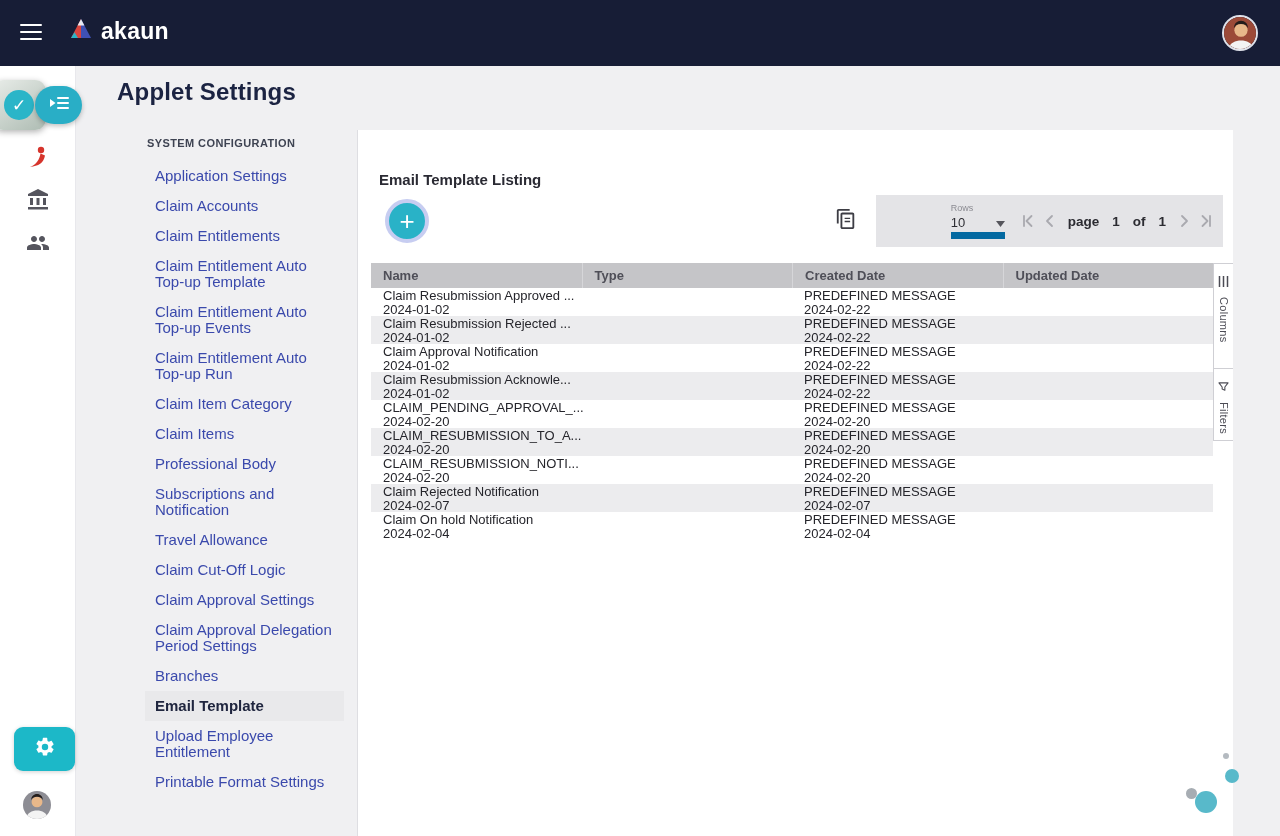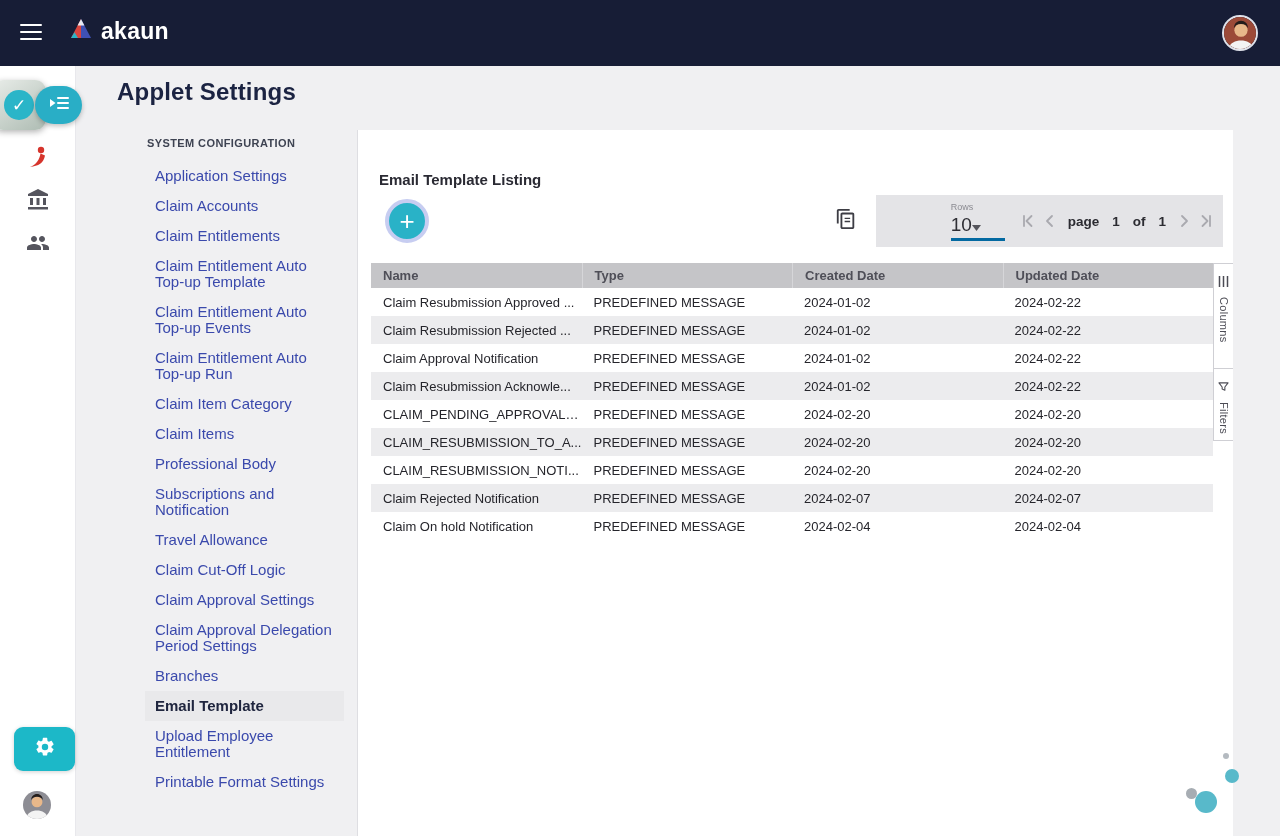--- a/index.html
+++ b/index.html
@@ -56,33 +56,33 @@
   .toolbar{position:absolute;left:13px;top:65px;width:852px;height:52px;display:flex;align-items:center}
   .add-btn{width:36px;height:36px;border-radius:50%;background:#29b2c7;border:4px solid #c7cdf1;
     color:#fff;display:flex;align-items:center;justify-content:center;font-size:26px;font-weight:400;
     margin-left:14px;cursor:pointer;line-height:1}
   .copy-btn{margin-left:auto;margin-right:18px;width:24px;height:24px;cursor:pointer;display:flex;
     align-items:center;justify-content:center}
   .control-panel{width:347px;height:52px;background:#e4e4e7;display:flex;align-items:center;
     justify-content:flex-end;padding-right:6px;box-sizing:border-box}
   .rows-select{width:54px;margin-right:12px;cursor:pointer}
   .rows-label{font-size:9px;color:#8b8b92;margin-bottom:2px}
-  .rows-value{display:flex;justify-content:flex-start;align-items:center;border-bottom:3px solid #0369a1;
-    font-size:19px;color:#2e2e34;padding-bottom:2px}
+  .rows-value{display:flex;justify-content:space-between;align-items:center;border-bottom:7px solid #0369a1;
+    font-size:13px;color:#2e2e34;padding-bottom:2px}
   .pagination{display:flex;align-items:center}
   .pg-btn{width:20px;height:20px;display:flex;align-items:center;justify-content:center;cursor:pointer;margin:0 1px}
   .pg-text{font-size:13.5px;font-weight:700;color:#2b2b31;margin:0 7px;display:flex;gap:13px;align-items:baseline}
 
   
   .table{position:absolute;left:13px;top:133px;width:842px}
   .thead{display:grid;grid-template-columns:1fr 1fr 1fr 1fr;background:#c5c5c8;height:25px}
   .th{font-size:13px;font-weight:700;color:#4f4f58;padding-left:12px;border-left:1px solid #d6d6d9;
     display:flex;align-items:center;cursor:pointer}
   .th:first-child{border-left:none}
-  .tr{display:grid;grid-template-columns:1fr 1fr 1fr 1fr;height:28px;align-items:center;
+  .tr{display:grid;grid-template-columns:1fr 1fr;height:28px;align-items:center;
     font-size:13px;color:#25252b;cursor:pointer;background:#fff}
   .tr:nth-child(even){background:#ececee}
   .td{padding-left:12px;white-space:nowrap;overflow:hidden;text-overflow:ellipsis}
 
   
   .side-strip{position:absolute;right:0;top:133px;width:20px}
   .strip-box{border-left:1px solid #cfcfd4;border-bottom:1px solid #cfcfd4;background:#fff;
     display:flex;flex-direction:column;align-items:center;padding-top:9px;cursor:pointer;box-sizing:border-box}
   .strip-box.first{border-top:1px solid #cfcfd4;height:106px}
   .strip-box.second{height:72px}

